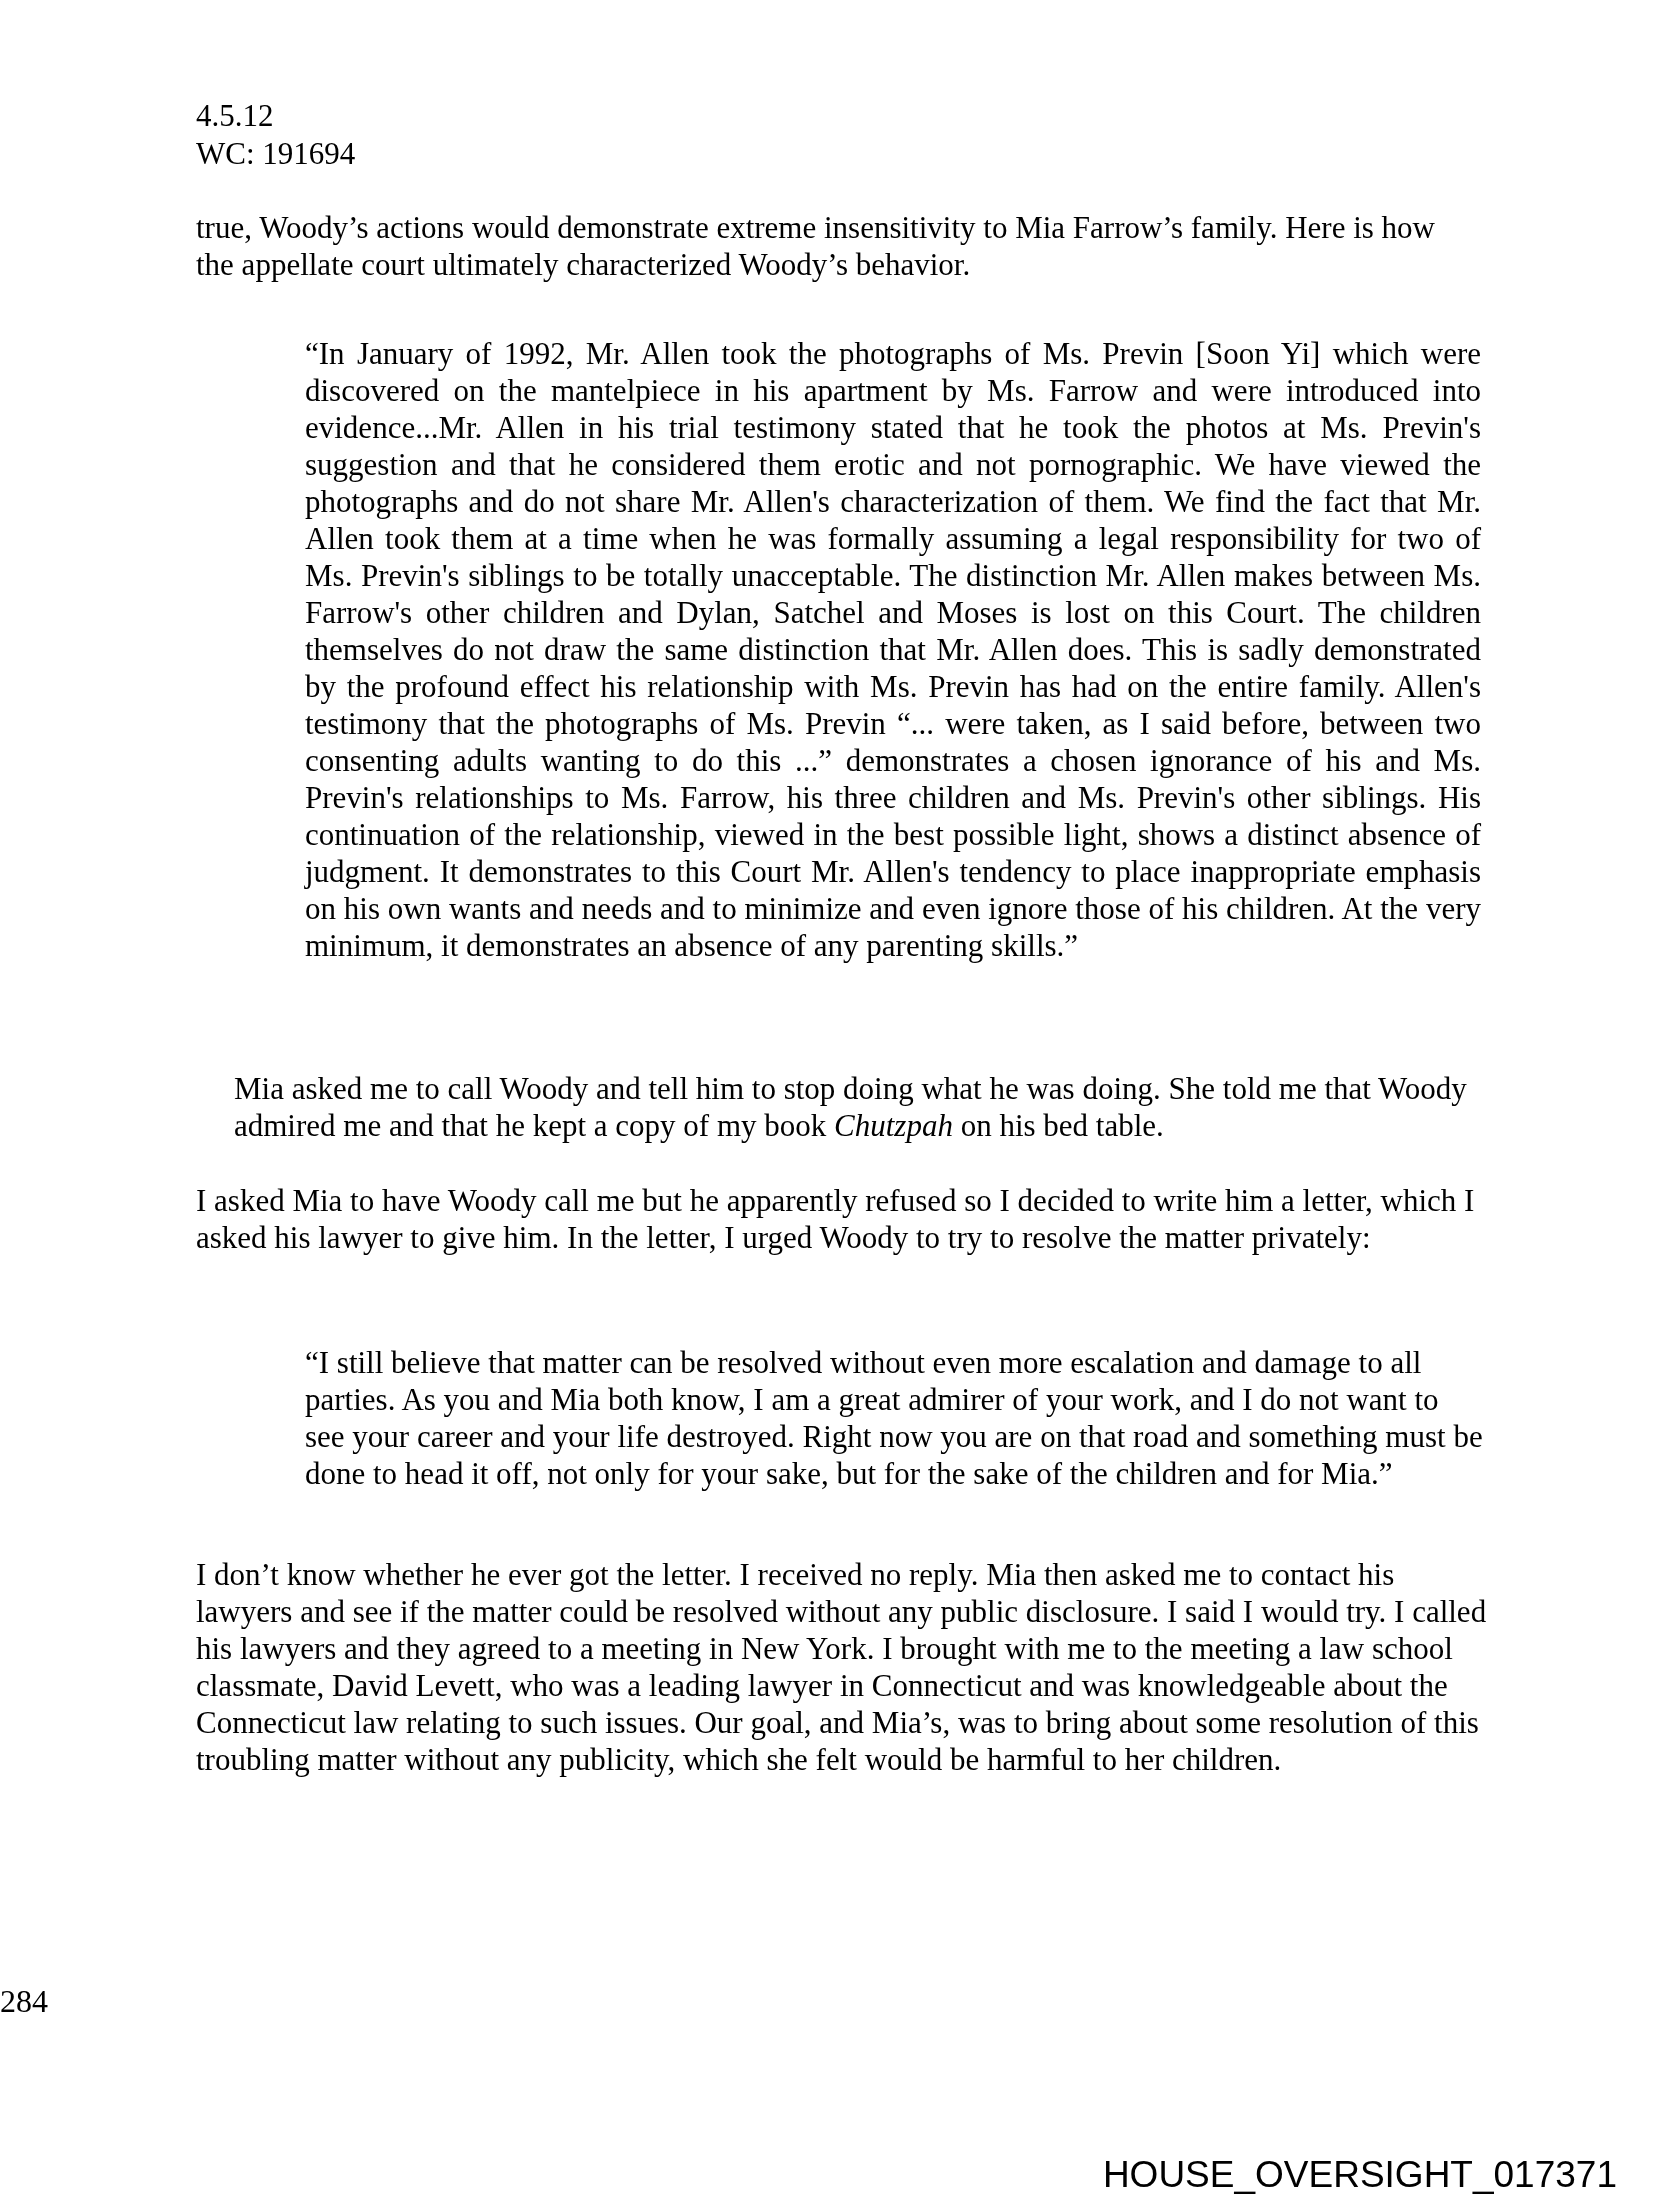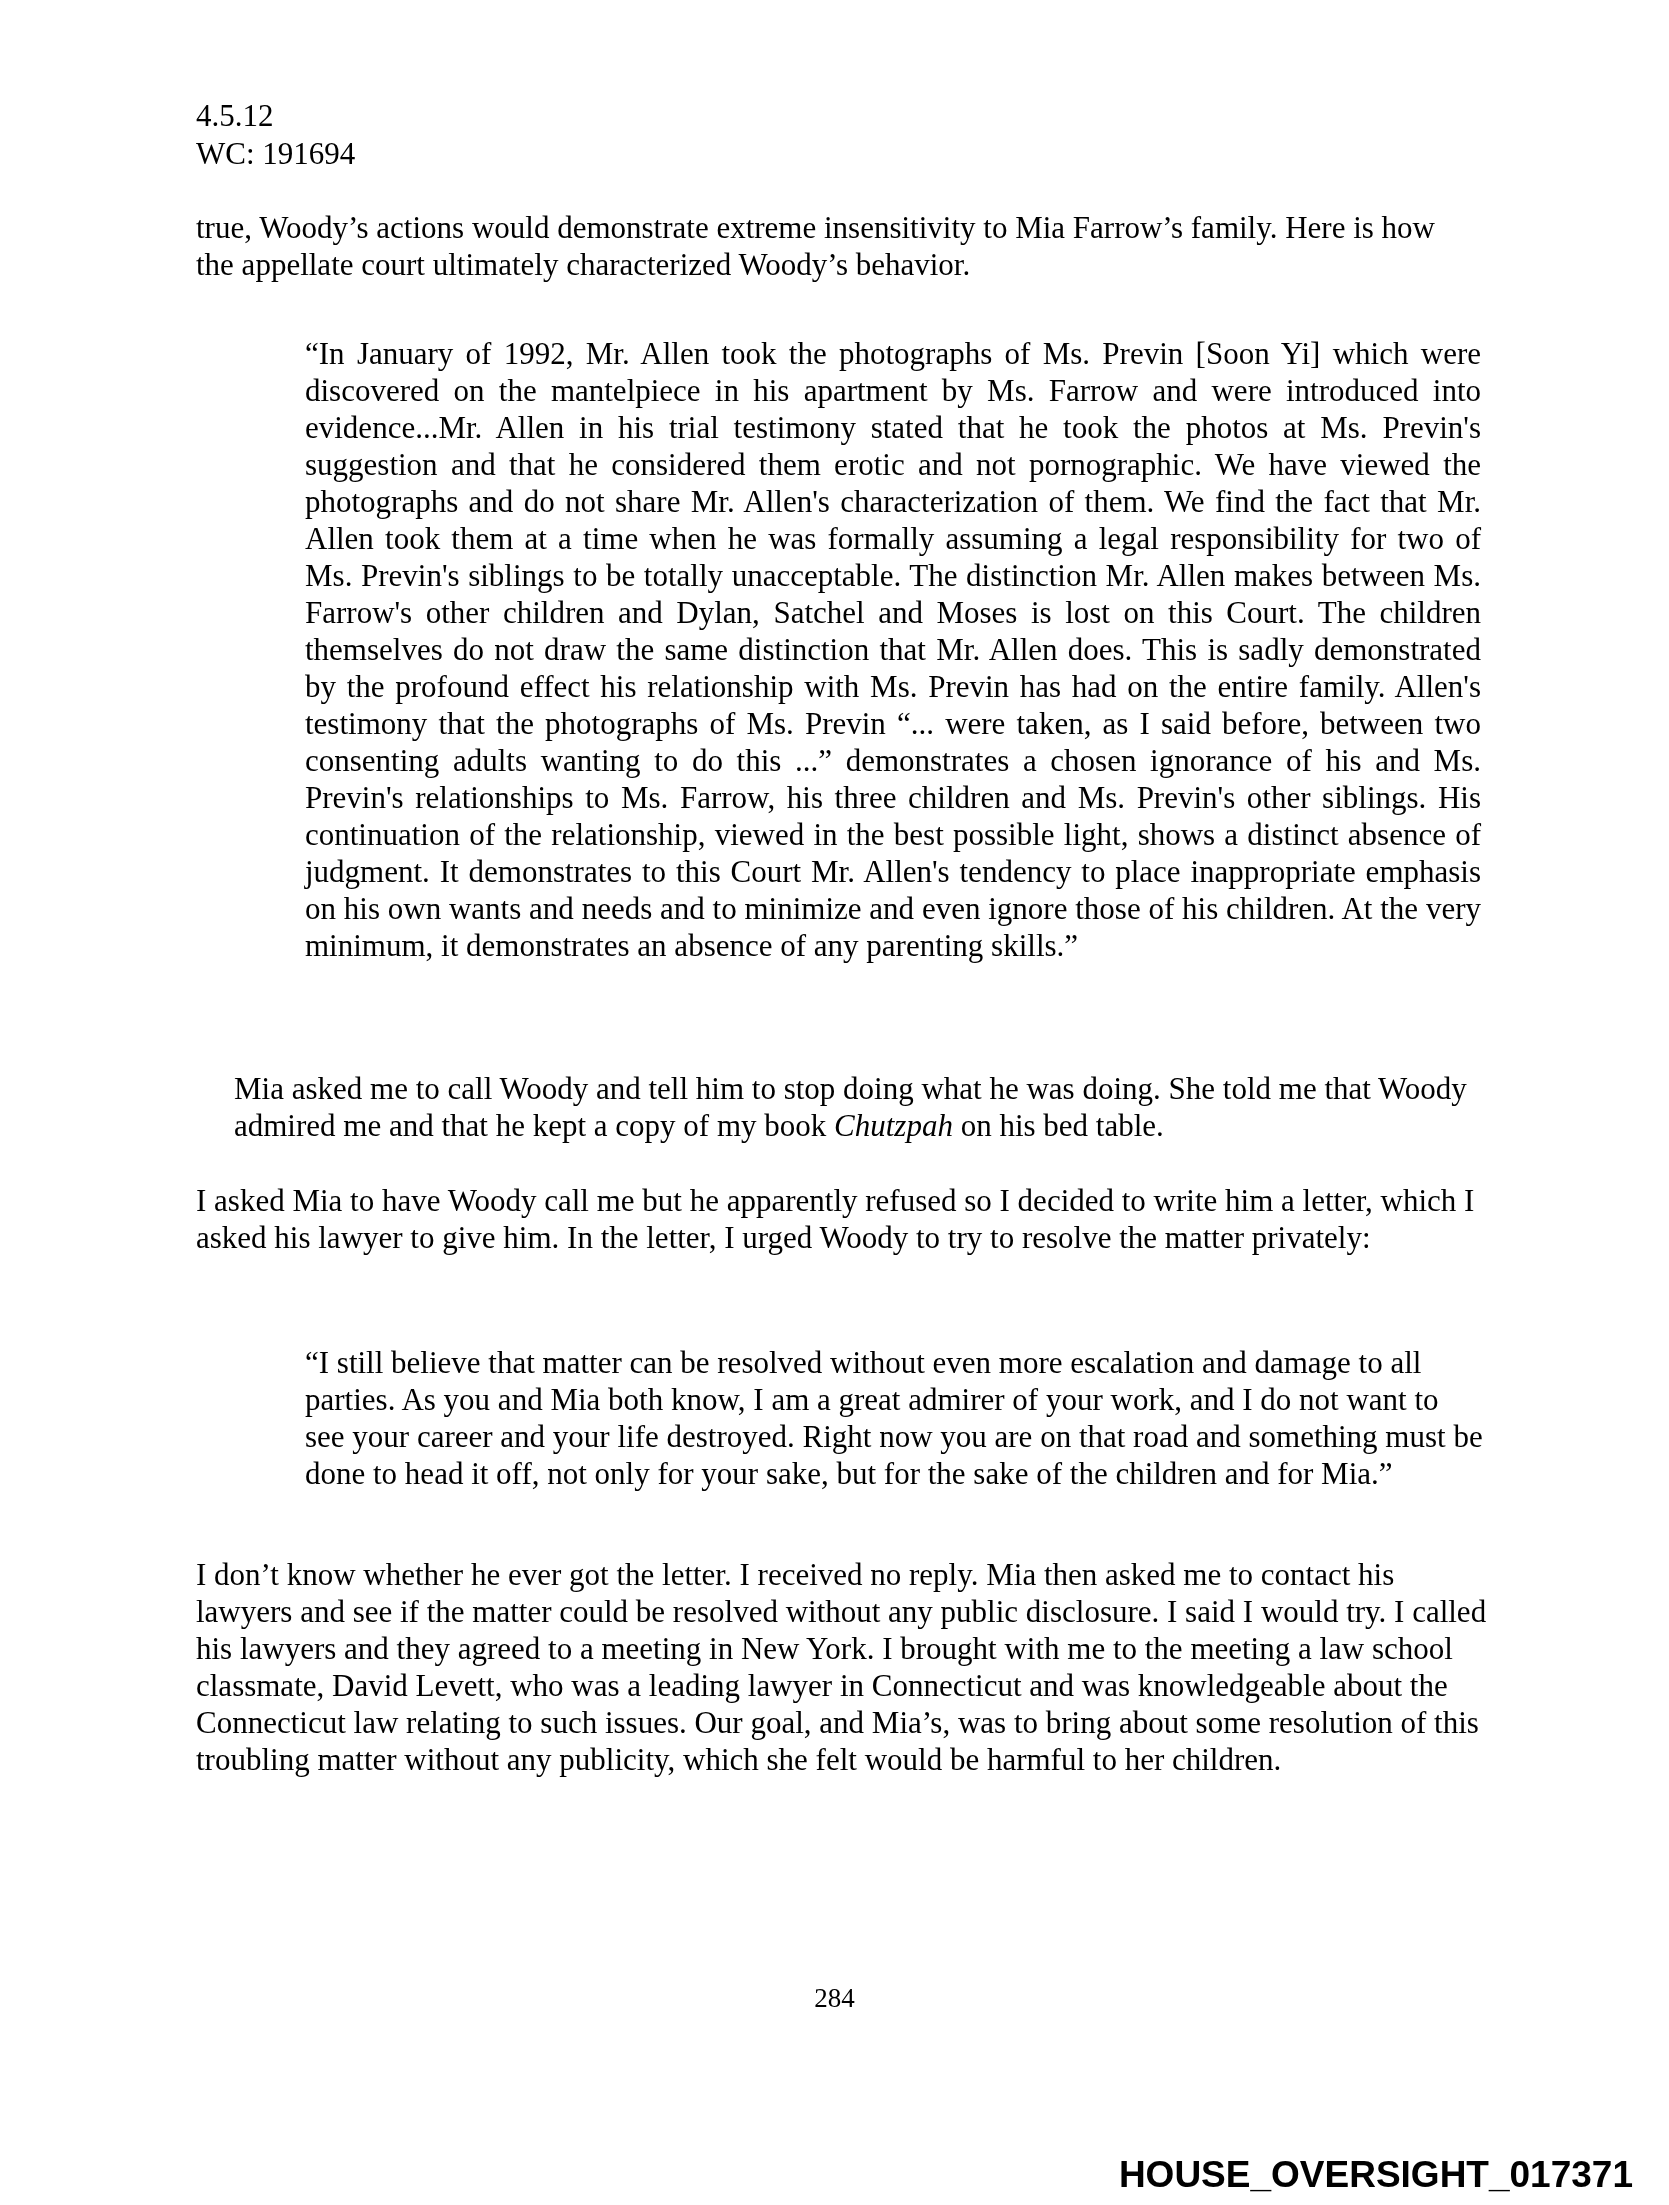--- a/index.html
+++ b/index.html
@@ -26,27 +26,27 @@
     margin: 12px;
   }
   .quote.ragged { text-align: left; width: 1178px; }
   .p1 { top: 209px; width: 1283px; }
   .q1 { top: 323px; }
   .p2 { top: 1070px; margin-left: 38px; }
   .p3 { top: 1182px; }
   .q2 { top: 1332px; }
   .p4 { top: 1556px; }
   .page-number {
-    position: absolute; top: 1983px; left: 0; width: 1669px; text-align: center;
-    font-size: 27px;
+    position: absolute; top: 1983px; left: 0; width: 1669px; 
+    font-size: 32px;
   }
   .bates {
-    position: absolute; right: 36px; top: 2154px;
+    position: absolute; right: 52px; top: 2154px;
     font-family: "Liberation Sans", "DejaVu Sans", sans-serif;
-    font-size: 37px; letter-spacing: 0px; font-weight: bold;
+    font-size: 37px; letter-spacing: 0px;
   }
   em { font-style: italic; }
 </style>
 </head>
 <body>
 
 <div class="page-header">
   <div>4.5.12</div>
   <div>WC:  191694</div>
 </div>

